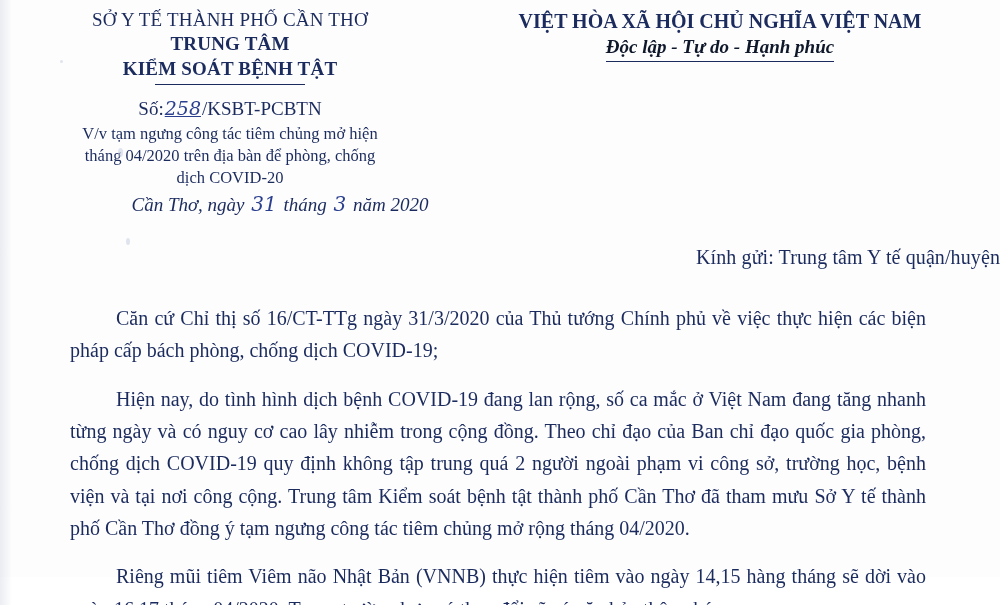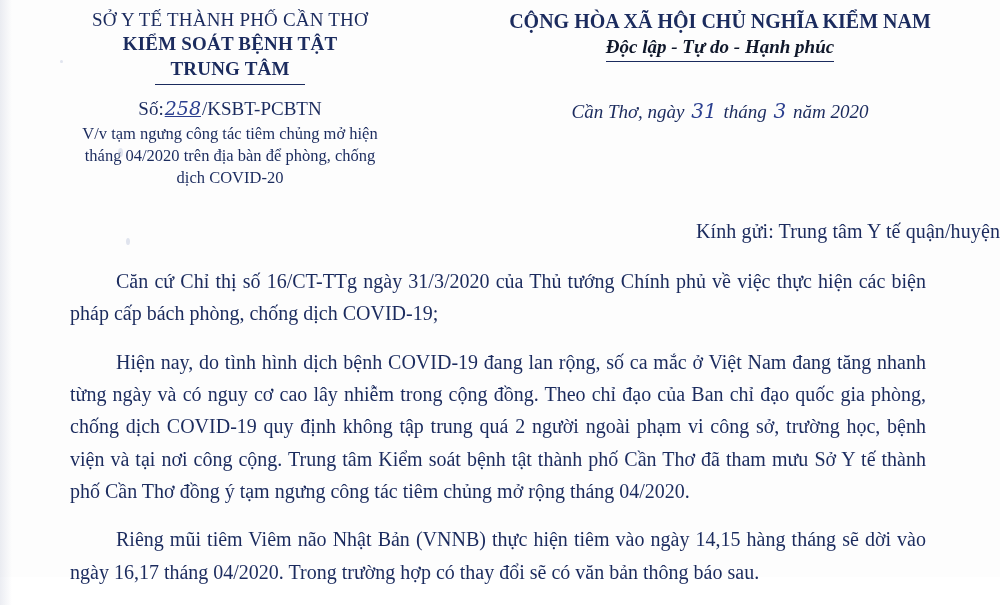--- a/index.html
+++ b/index.html
@@ -68,20 +68,21 @@
   .rule-left {
     width: 150px;
     height: 0;
     border-bottom: 1.6px solid #1b2b5e;
     margin: 3px auto 0 auto;
   }
 
   
   .numrow {
     display: flex;
+    flex-direction: column;
     margin-top: 12px;
   }
   .numrow-left {
     width: 420px;
     text-align: center;
     padding-left: 20px;
   }
   .numrow-right {
     width: 560px;
     text-align: center;
@@ -134,21 +135,21 @@
     font-size: 20px;
     line-height: 1.62;
     text-align: justify;
     color: #1b2b5e;
   }
   .para {
     text-indent: 46px;
     margin-top: 16px;
   }
   .para:first-child {
-    margin-top: 22px;
+    margin-top: 33px;
   }
 
   
   .speck {
     position: absolute;
     background: #c9cfe2;
     border-radius: 50%;
     opacity: 0.55;
   }
   .edge-fade {
@@ -167,26 +168,26 @@
 <div class="page">
 
   <div class="edge-fade"></div>
   <div class="speck" style="left:118px; top:148px; width:5px; height:9px;"></div>
   <div class="speck" style="left:126px; top:238px; width:4px; height:7px;"></div>
   <div class="speck" style="left:60px; top:60px; width:3px; height:3px;"></div>
 
   <div class="header">
     <div class="header-left">
       <div class="org-line">SỞ Y TẾ THÀNH PHỐ CẦN THƠ</div>
+      <div class="org-line bold">TRUNG TÂM</div>
       <div class="org-line bold">KIỂM SOÁT BỆNH TẬT</div>
-      <div class="org-line bold">TRUNG TÂM</div>
       <div class="rule-left"></div>
     </div>
     <div class="header-right">
-      <div class="nation-line">CỘNG HÒA XÃ HỘI CHỦ NGHĨA KIỂM NAM</div>
+      <div class="nation-line">VIỆT HÒA XÃ HỘI CHỦ NGHĨA VIỆT NAM</div>
       <div class="nation-sub">
         <span class="nation-sub-underline">Độc lập - Tự do - Hạnh phúc</span>
       </div>
     </div>
   </div>
 
   <div class="numrow">
     <div class="numrow-left">
       <div class="sonum">
         <span>Số:</span><span class="hand">258</span><span>/KSBT-PCBTN</span>

